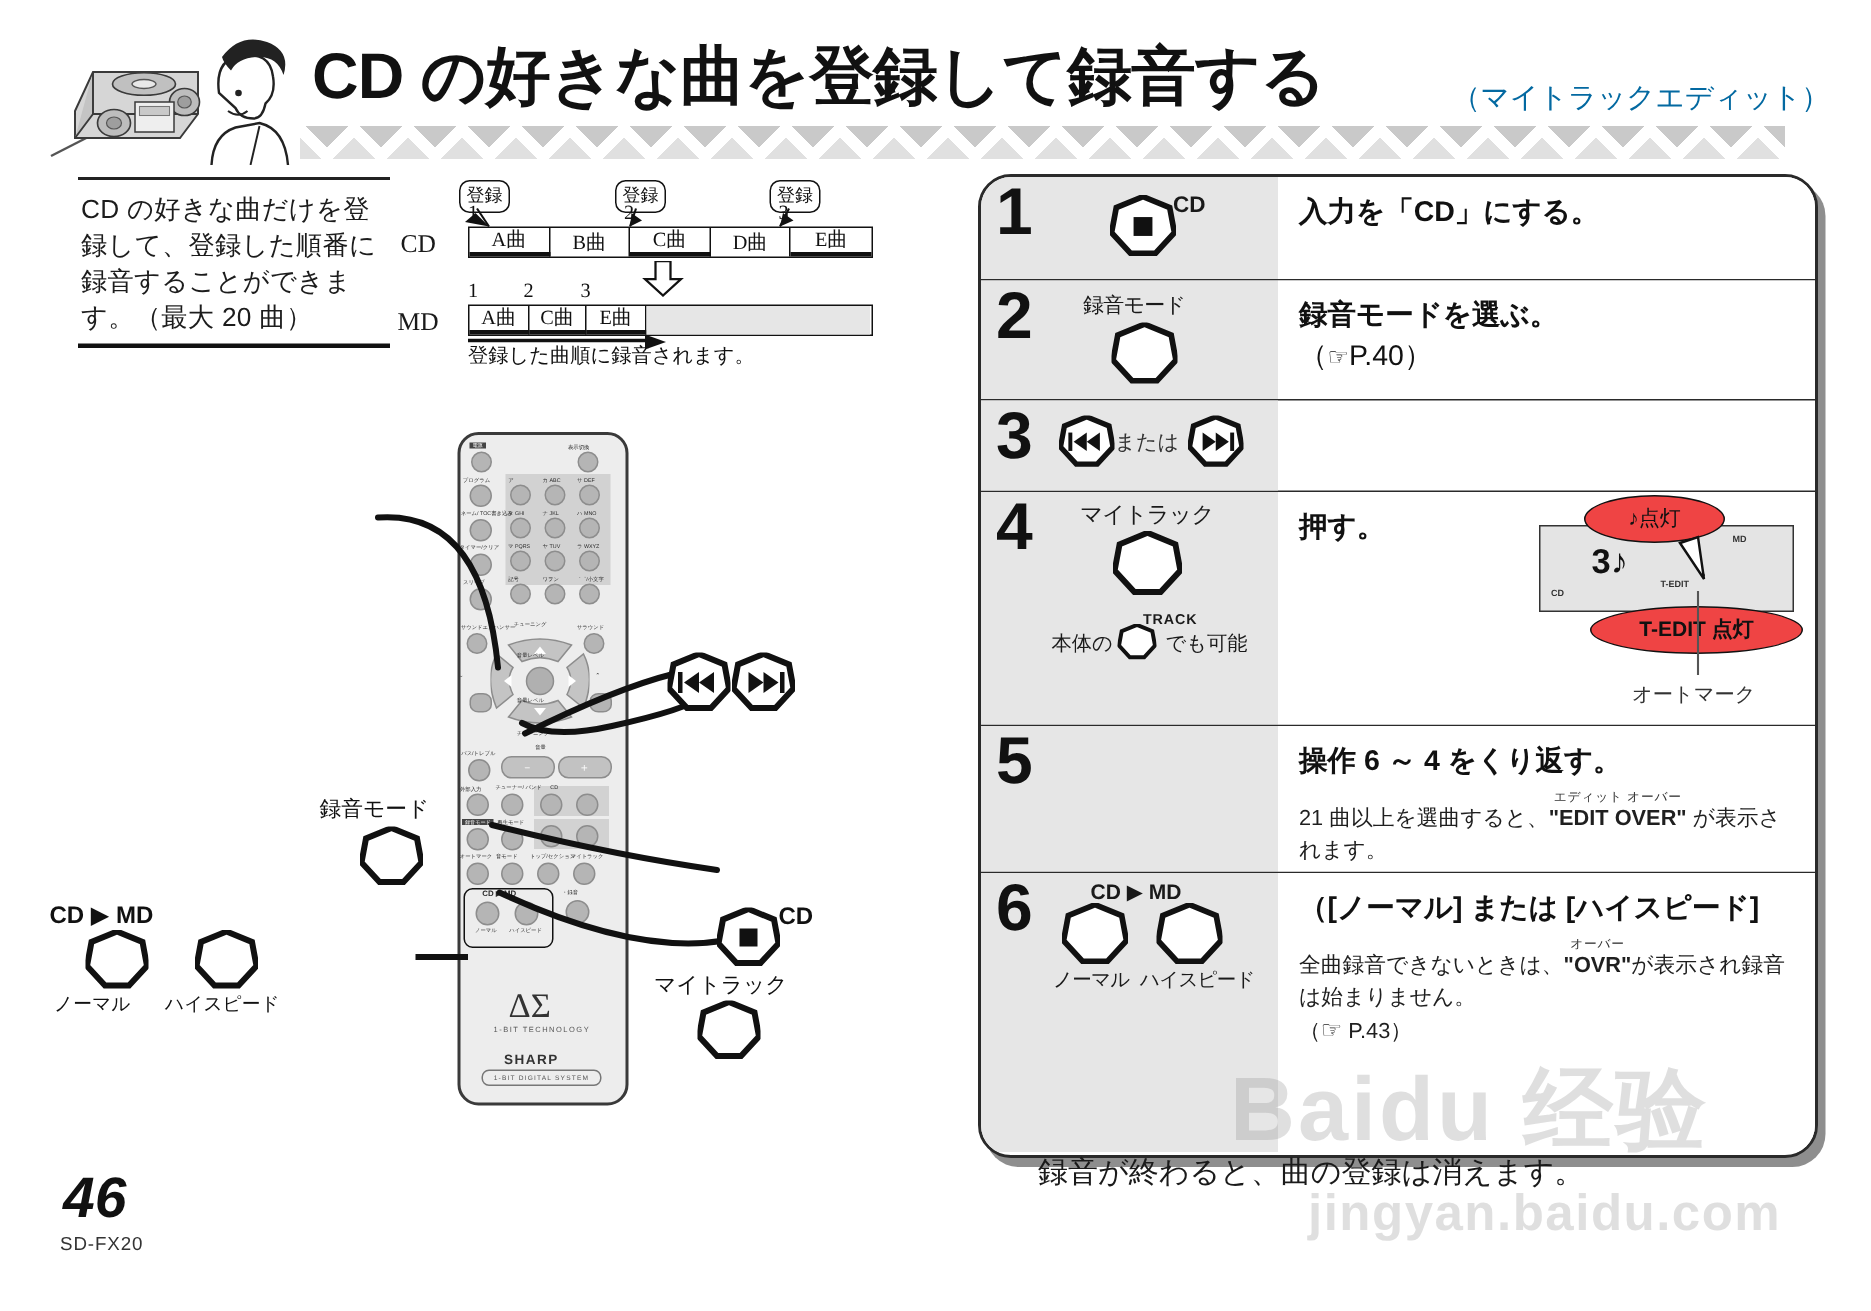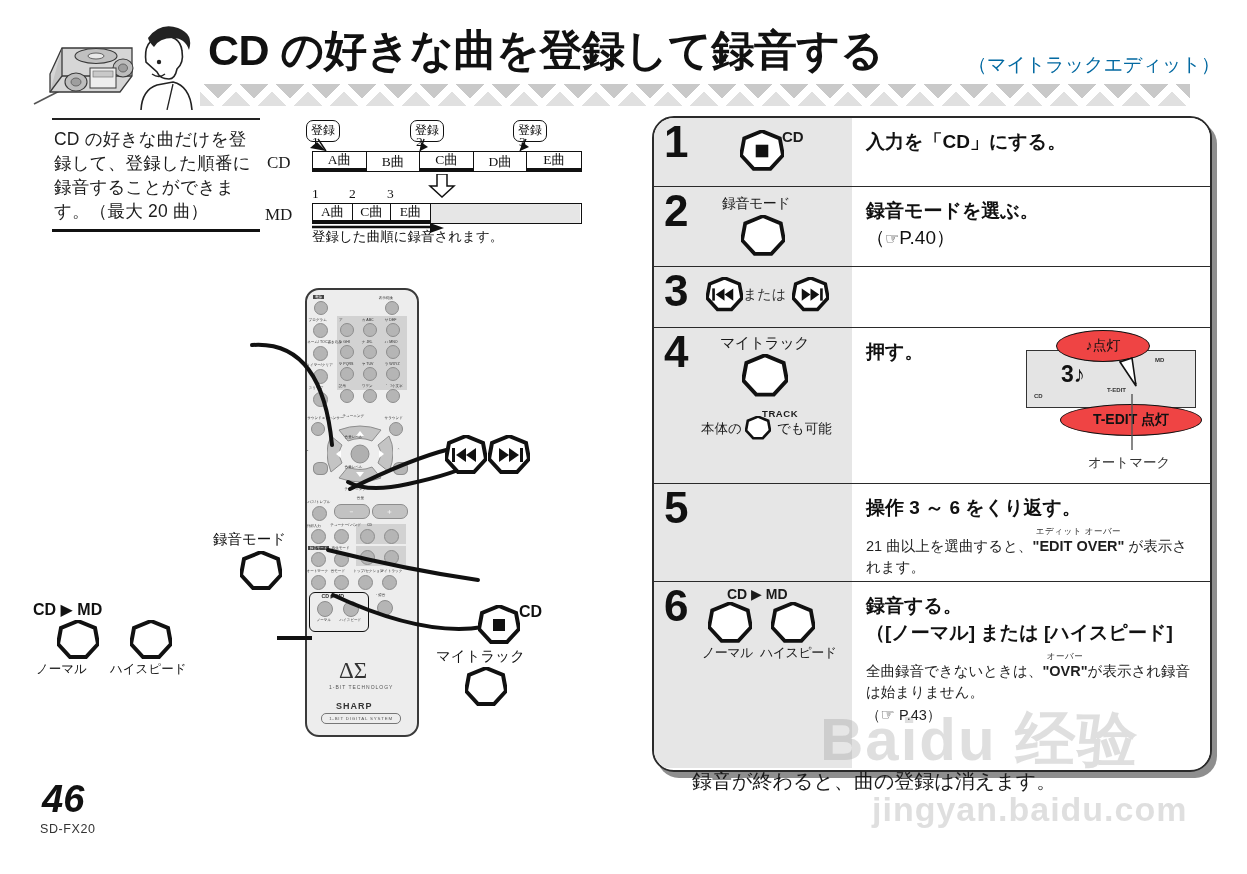--- a/index.html
+++ b/index.html
@@ -507,21 +507,21 @@
       </svg>
       <div class="abs" style="left:236px;top:126px;font-size:13.5px;color:#333;">オートマーク</div>
     </div>
   </div>
 
   <div class="step" style="height:97px;">
     <div class="step-left">
       <div class="step-num">5</div>
     </div>
     <div class="step-right">
-      <div class="rt-title">操作 3 ～ 6 をくり返す。</div>
+      <div class="rt-title">操作 6 ～ 4 をくり返す。</div>
       <div class="rt-note">
         <span>21 曲以上を選曲すると、</span><span style="display:inline-block;text-align:center;vertical-align:bottom;"><span class="ruby"><span>エディット</span>&nbsp;<span>オーバー</span></span><b>"EDIT OVER"</b></span>
         <span>が表示されます。</span>
       </div>
     </div>
   </div>
 
   <div class="step" style="height:186px;">
     <div class="step-left">
       <div class="step-num">6</div>
@@ -533,21 +533,20 @@
       </div>
       <div class="abs" style="left:117px;top:20px;">
         <svg width="44" height="42" viewBox="0 0 42 40">
             <path d="M21 1 L38 8 L41 24 L29 37 L13 37 L1 24 L4 8 Z" fill="#fff" stroke="#111" stroke-width="3.6"></path>
           </svg>
       </div>
       <div class="abs" style="left:48px;top:62px;font-size:13px;letter-spacing:-.5px;">ノーマル</div>
       <div class="abs" style="left:106px;top:62px;font-size:13px;letter-spacing:-.5px;">ハイスピード</div>
     </div>
     <div class="step-right">
-      <div class="rt-title">録音する。</div>
       <div class="rt-title">（[ノーマル] または [ハイスピード]</div>
       <div class="rt-note">
         <span>全曲録音できないときは、</span><span style="display:inline-block;text-align:center;vertical-align:bottom;"><span class="ruby">オーバー</span><b>"OVR"</b></span><span>が表示され録音は始まりません。</span>
       </div>
       <div class="rt-note" style="margin-top:1px;">
         <span>（</span><span class="hand">☞</span>&nbsp;<span>P.43</span><span>）</span>
       </div>
     </div>
   </div>
 </div>

